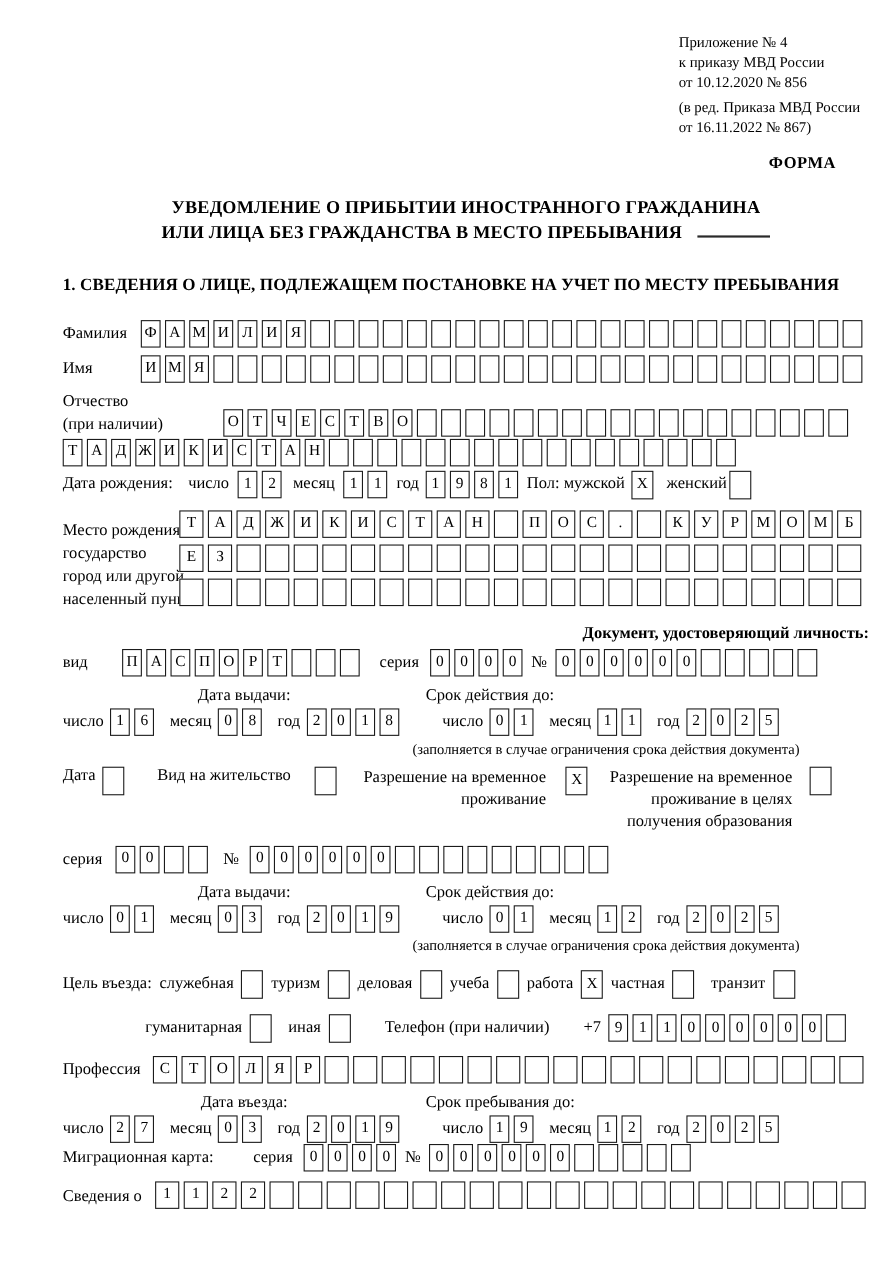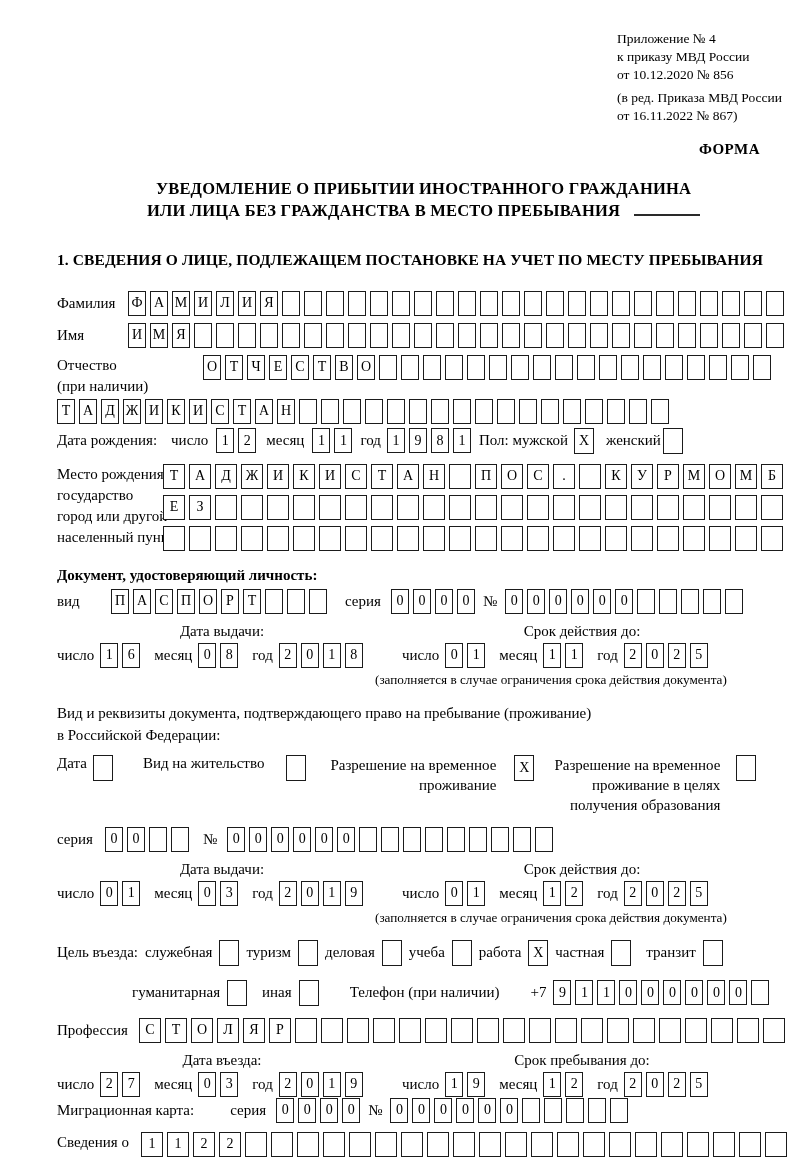--- a/index.html
+++ b/index.html
@@ -11,44 +11,44 @@
   .hdr .ed{margin-top:4px;}
   .forma{margin-top:16px;text-align:right;padding-right:30px;font-weight:bold;font-size:15px;letter-spacing:.5px;}
 
   
   .title{margin-top:20px;text-align:center;font-weight:bold;font-size:16.5px;line-height:1.35;letter-spacing:.2px;}
   .uline{display:inline-block;width:66px;border-bottom:2px solid #2a2a2a;margin-left:14px;vertical-align:baseline;}
   .sect{margin-top:28px;font-weight:bold;font-size:15.5px;letter-spacing:.1px;white-space:nowrap;}
 
   
   .frow{display:flex;align-items:center;margin-top:7px;}
-  .frow.top{align-items:flex-start;}
+  .frow.top{align-items:flex-end;}
   .lbl{white-space:nowrap;}
   .lblcol div{line-height:21px;white-space:nowrap;}
   .cells{display:inline-flex;}
   .cell{box-sizing:border-box;flex:0 0 18px;width:18px;height:25px;border:1.6px solid #1b1b1b;margin-right:4px;
         display:flex;align-items:center;justify-content:center;font-size:14px;background:#fff;}
   .cells.w .cell{flex-basis:22px;width:22px;}
   .cells.cb .cell{flex-basis:20px;width:20px;height:26px;margin-right:0;}
   .cellcol > .cells{margin-top:6px;}
   .cellcol > .cells:first-child{margin-top:0;}
 
   .lw71{width:71px;flex:0 0 71px;}
   .lw146{width:146px;flex:0 0 146px;}
   .lw120{width:120px;flex:0 0 120px;}
   .lw106{width:106px;flex:0 0 106px;}
   .lw84{width:84px;flex:0 0 84px;}
 
   
-  .dochead{margin-top:12px;text-align:left;font-weight:bold;font-size:15px;}
+  .dochead{margin-top:12px;text-align:right;font-weight:bold;font-size:15px;}
 
   
   .dhdr{display:flex;margin-top:9px;}
   .dhdr .c1{width:330px;text-align:center;}
-  .dhdr .c2{width:390px;text-align:center;}
+  .dhdr .c2{width:390px;}
   .drow{display:flex;margin-top:3px;align-items:center;}
   .drow .g1{width:345px;}
   .dg{display:inline-flex;align-items:center;}
   .dg .lbl{margin-right:6px;}
   .dg .cells{margin-right:10px;}
   .dnote{margin-left:318px;margin-top:4px;font-size:13.2px;white-space:nowrap;}
 
   .intro{margin-top:14px;line-height:1.5;}
   .permrow{display:flex;align-items:flex-start;margin-top:8px;}
   .ml div{line-height:20px;text-align:right;white-space:nowrap;}
@@ -414,24 +414,20 @@
         <span class="cells">
           <span class="cell">2</span>
           <span class="cell">0</span>
           <span class="cell">2</span>
           <span class="cell">5</span>
         </span>
     </span>
   </div>
   <div class="dnote">(заполняется в случае ограничения срока действия документа)</div>
 
-  <div class="intro">
-    <div>Вид и реквизиты документа, подтверждающего право на пребывание (проживание)</div>
-    <div>в Российской Федерации:</div>
-  </div>
 
   <div class="permrow">
     <span class="lbl">Дата</span>
     <span class="cells cb" style="margin-left:6px">
         <span class="cell"></span>
       </span>
     <span class="lbl" style="margin-left:30px">Вид на жительство</span>
     <span class="cells cb" style="margin-left:22px">
         <span class="cell"></span>
       </span>

